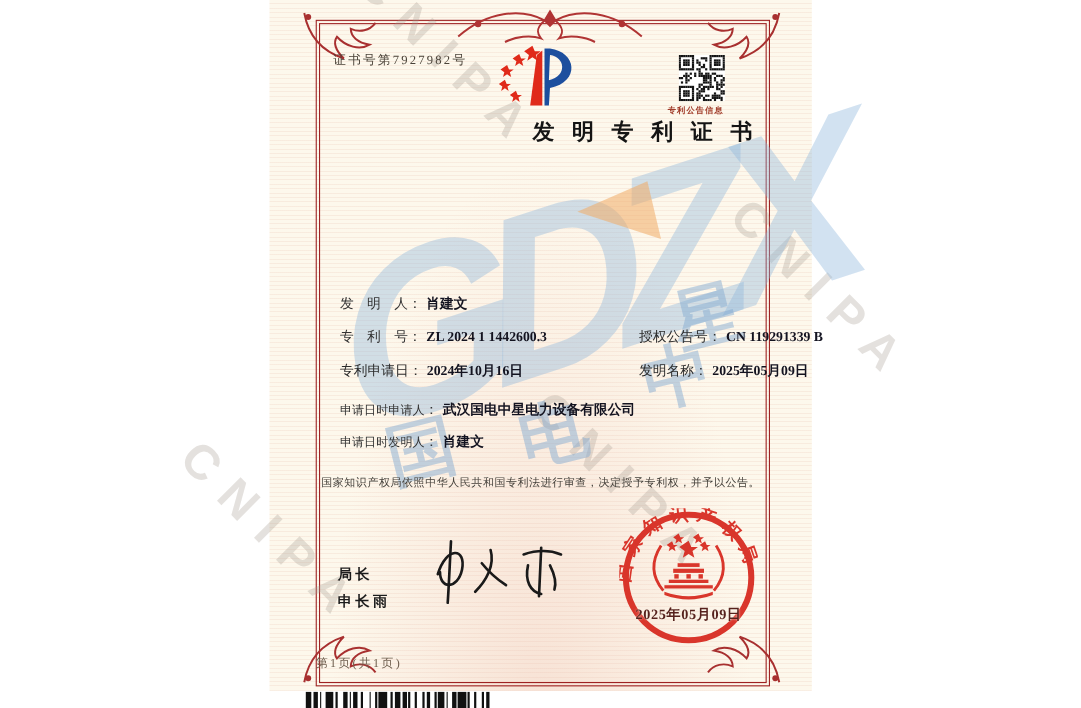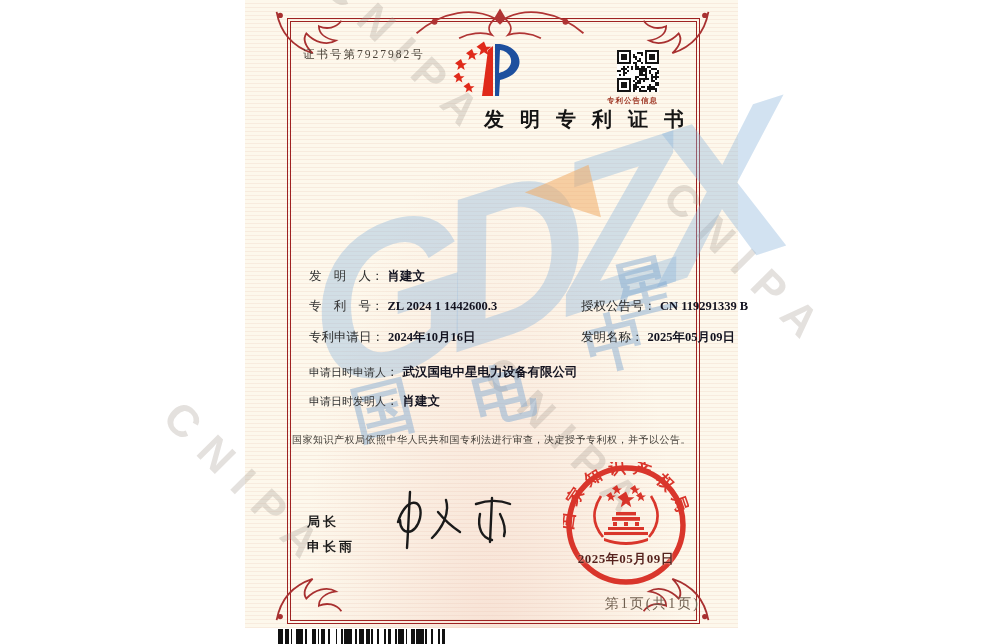--- a/index.html
+++ b/index.html
@@ -42,22 +42,22 @@
   .col2{position:absolute;left:272px;top:0;white-space:nowrap;}
   .notice{position:absolute;left:28px;right:28px;top:432px;text-align:center;
     font-size:10px;font-weight:400;color:#45413b;letter-spacing:0.5px;line-height:16px;}
   .juzhang{position:absolute;left:62px;top:509px;font-size:13px;font-weight:700;
     letter-spacing:3px;color:#1c1c1c;line-height:25px;}
   .sig{position:absolute;left:135px;top:484px;}
   .seal{position:absolute;left:318px;top:462px;width:126px;height:126px;opacity:0.93;}
   .seal-date{position:absolute;left:0;top:88px;width:126px;text-align:center;
     font-size:13px;font-weight:700;color:#4a120e;letter-spacing:0.5px;
     text-shadow:0 0 2px rgba(253,248,236,0.9);}
-  .pagefoot{position:absolute;left:42px;right:38px;top:595px;text-align:right;
-    font-size:14px;letter-spacing:2px;color:#6f5f4f;margin-left:40px;}
+  .pagefoot{position:absolute;left:42px;right:38px;top:595px;text-align:left;
+    font-size:11px;letter-spacing:2px;color:#6f5f4f;}
   .barcode{position:absolute;left:278px;top:629px;height:15px;z-index:3;font-size:0;}
   .barcode span{display:inline-block;height:15px;background:#111;}
   .barcode i{display:inline-block;height:15px;background:transparent;}
 </style>
 </head>
 <body>
 
 <div class="paper">
   <div class="frame"></div>
 

